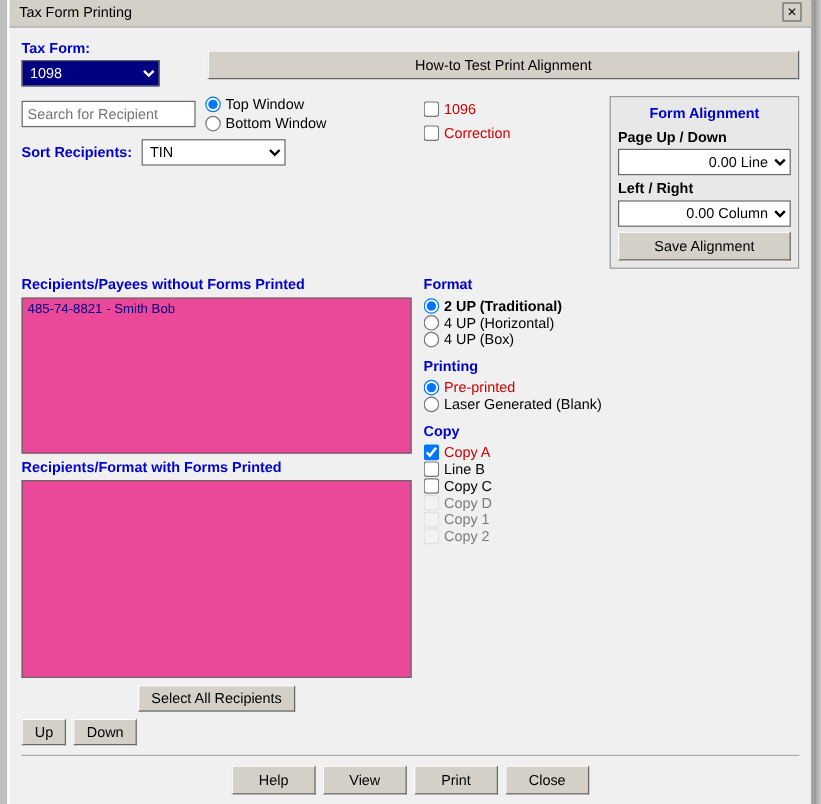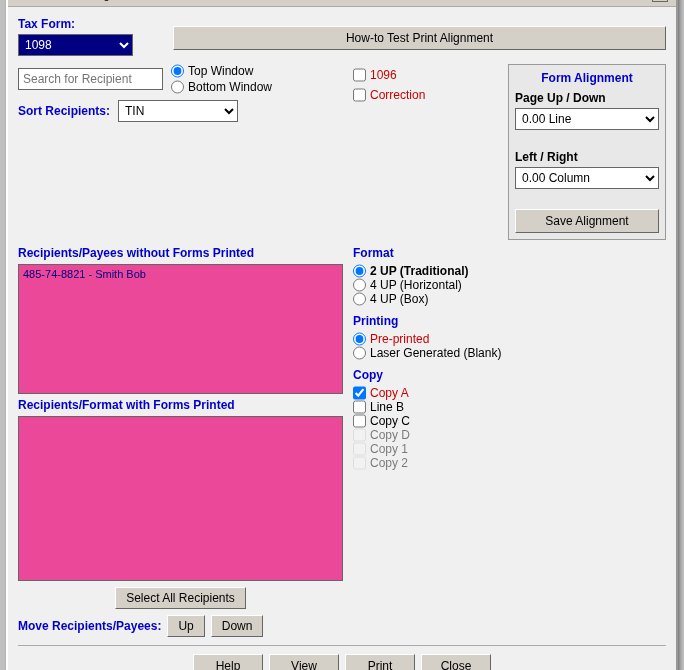--- a/index.html
+++ b/index.html
@@ -173,21 +173,22 @@
       margin-bottom: 6px;
     }
     .alignment-label {
       font-size: 12px;
       margin-bottom: 3px;
       font-weight: bold;
     }
     .alignment-select {
       width: 100%;
       height: 22px;
-      margin-bottom: 20px;
+      margin-bottom: 4px;
+      text-align: right;
     }
     .save-alignment-btn {
       width: 100%;
       padding: 4px;
       font-size: 12px;
       background: #d4d0c8;
       border: 1px solid #fff;
       border-right-color: #666;
       border-bottom-color: #666;
       cursor: pointer;
@@ -318,21 +319,20 @@
           <div class="list-item">485-74-8821 - Smith Bob</div>
         </div>
 
         <div class="section-label">Recipients/Format with Forms Printed</div>
         <div class="list-box list-box-with"></div>
 
         <div style="display:flex; justify-content:center; margin-top:6px;">
           <button class="btn">Select All Recipients</button>
         </div>
         <div class="move-row">
-          <span class="move-label">Move Recipients/Payees:</span>
           <button class="btn">Up</button>
           <button class="btn">Down</button>
         </div>
       </div>
 
       <div style="flex:1;">
 
         <div class="format-section">
           <div class="section-label">Format</div>
           <label class="radio-label">

